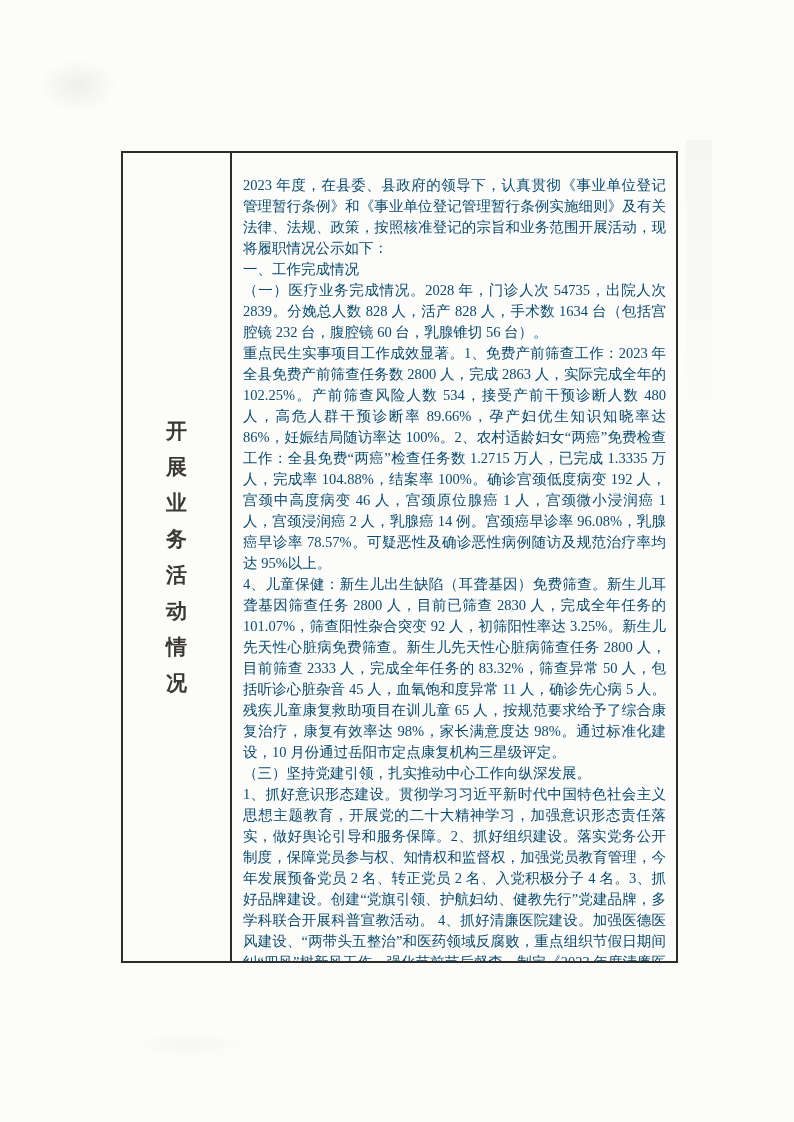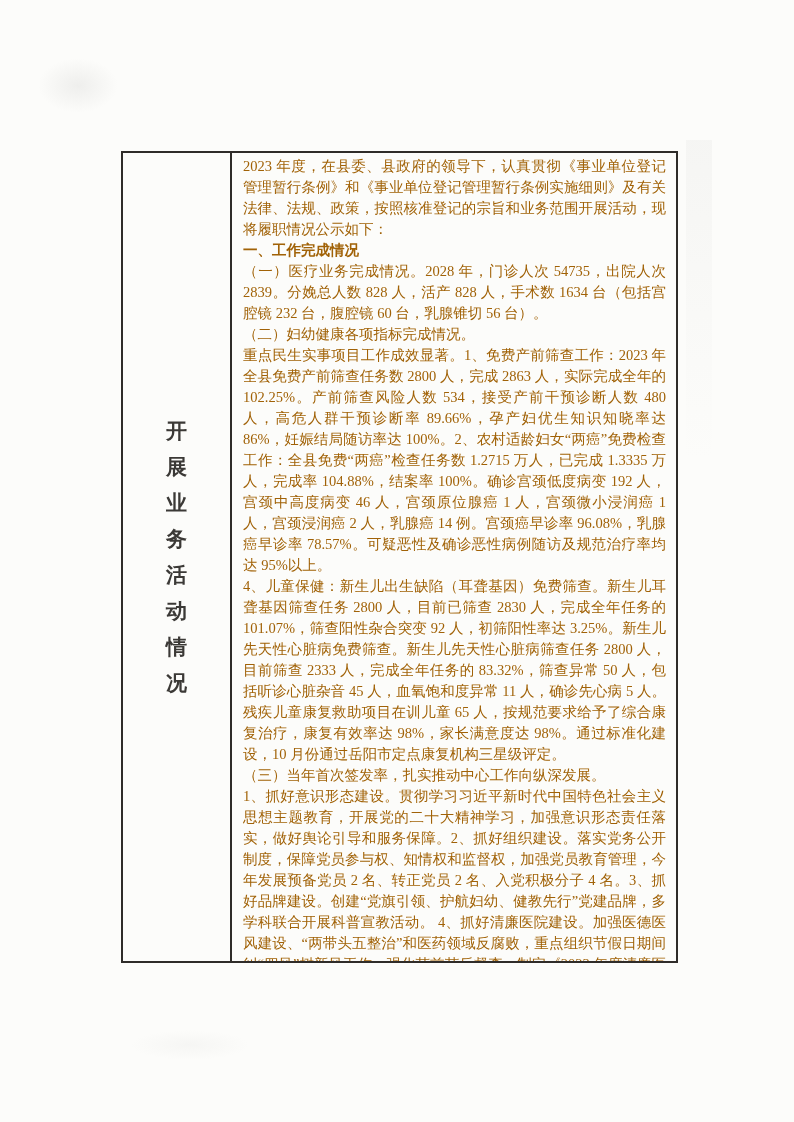--- a/index.html
+++ b/index.html
@@ -46,29 +46,29 @@
     gap:15px;
     font-size:21px;
     font-weight:600;
     color:#3b3936;
     text-align:center;
     line-height:1;
   }
   .content-cell {
     flex:1;
     box-sizing:border-box;
-    padding:3px 10px 6px 11px;
+    padding:22px 10px 6px 11px;
     font-size:14.5px;
     line-height:21px;
-    color:#a16207;
+    color:#0c4a6e;
     text-align:justify;
     overflow:hidden;
   }
   .content-cell p { margin:0; }
-  .content-cell p.bold { font-weight:bold; }
+  .content-cell p.bold { font-weight:normal; }
 </style>
 </head>
 <body>
 
 <div class="page">
 
   <div class="scan-artifact artifact-1"></div>
   <div class="scan-artifact artifact-2"></div>
   <div class="scan-artifact artifact-3"></div>
 
@@ -84,22 +84,21 @@
         <span>动</span>
         <span>情</span>
         <span>况</span>
       </div>
     </div>
 
     <div class="content-cell">
       <p>2023 年度，在县委、县政府的领导下，认真贯彻《事业单位登记管理暂行条例》和《事业单位登记管理暂行条例实施细则》及有关法律、法规、政策，按照核准登记的宗旨和业务范围开展活动，现将履职情况公示如下：</p>
       <p class="bold">一、工作完成情况</p>
       <p>（一）医疗业务完成情况。2028 年，门诊人次 54735，出院人次 2839。分娩总人数 828 人，活产 828 人，手术数 1634 台（包括宫腔镜 232 台，腹腔镜 60 台，乳腺锥切 56 台）。</p>
-      <p>（二）妇幼健康各项指标完成情况。</p>
       <p>重点民生实事项目工作成效显著。1、免费产前筛查工作：2023 年全县免费产前筛查任务数 2800 人，完成 2863 人，实际完成全年的 102.25%。产前筛查风险人数 534，接受产前干预诊断人数 480 人，高危人群干预诊断率 89.66%，孕产妇优生知识知晓率达 86%，妊娠结局随访率达 100%。2、农村适龄妇女“两癌”免费检查工作：全县免费“两癌”检查任务数 1.2715 万人，已完成 1.3335 万人，完成率 104.88%，结案率 100%。确诊宫颈低度病变 192 人，宫颈中高度病变 46 人，宫颈原位腺癌 1 人，宫颈微小浸润癌 1 人，宫颈浸润癌 2 人，乳腺癌 14 例。宫颈癌早诊率 96.08%，乳腺癌早诊率 78.57%。可疑恶性及确诊恶性病例随访及规范治疗率均达 95%以上。</p>
       <p>4、儿童保健：新生儿出生缺陷（耳聋基因）免费筛查。新生儿耳聋基因筛查任务 2800 人，目前已筛查 2830 人，完成全年任务的 101.07%，筛查阳性杂合突变 92 人，初筛阳性率达 3.25%。新生儿先天性心脏病免费筛查。新生儿先天性心脏病筛查任务 2800 人，目前筛查 2333 人，完成全年任务的 83.32%，筛查异常 50 人，包括听诊心脏杂音 45 人，血氧饱和度异常 11 人，确诊先心病 5 人。残疾儿童康复救助项目在训儿童 65 人，按规范要求给予了综合康复治疗，康复有效率达 98%，家长满意度达 98%。通过标准化建设，10 月份通过岳阳市定点康复机构三星级评定。</p>
-      <p>（三）当年首次签发率，扎实推动中心工作向纵深发展。</p>
+      <p>（三）坚持党建引领，扎实推动中心工作向纵深发展。</p>
       <p>1、抓好意识形态建设。贯彻学习习近平新时代中国特色社会主义思想主题教育，开展党的二十大精神学习，加强意识形态责任落实，做好舆论引导和服务保障。2、抓好组织建设。落实党务公开制度，保障党员参与权、知情权和监督权，加强党员教育管理，今年发展预备党员 2 名、转正党员 2 名、入党积极分子 4 名。3、抓好品牌建设。创建“党旗引领、护航妇幼、健教先行”党建品牌，多学科联合开展科普宣教活动。 4、抓好清廉医院建设。加强医德医风建设、“两带头五整治”和医药领域反腐败，重点组织节假日期间纠“四风”树新风工作，强化节前节后督查，制定《2023 年度清廉医院创建工作任务分解表》，推进“风”“腐”同治。</p>
 
     </div>
 
   </div>
 </div>
 
 </body></html>

